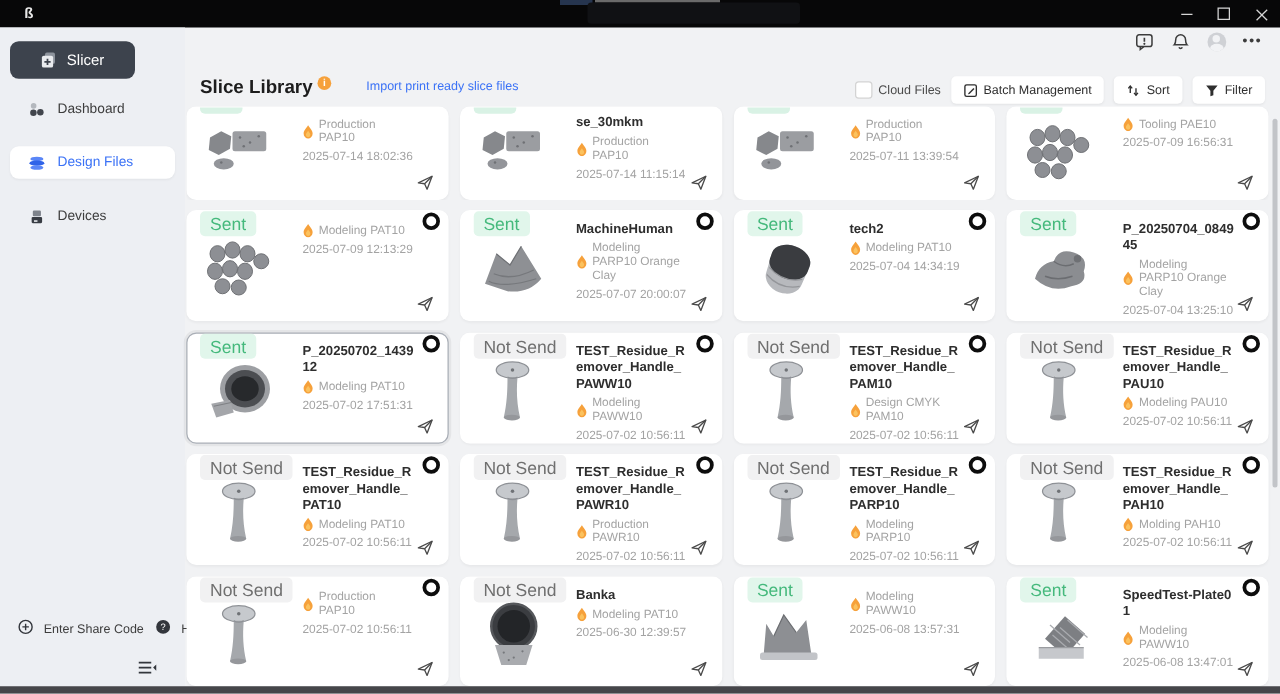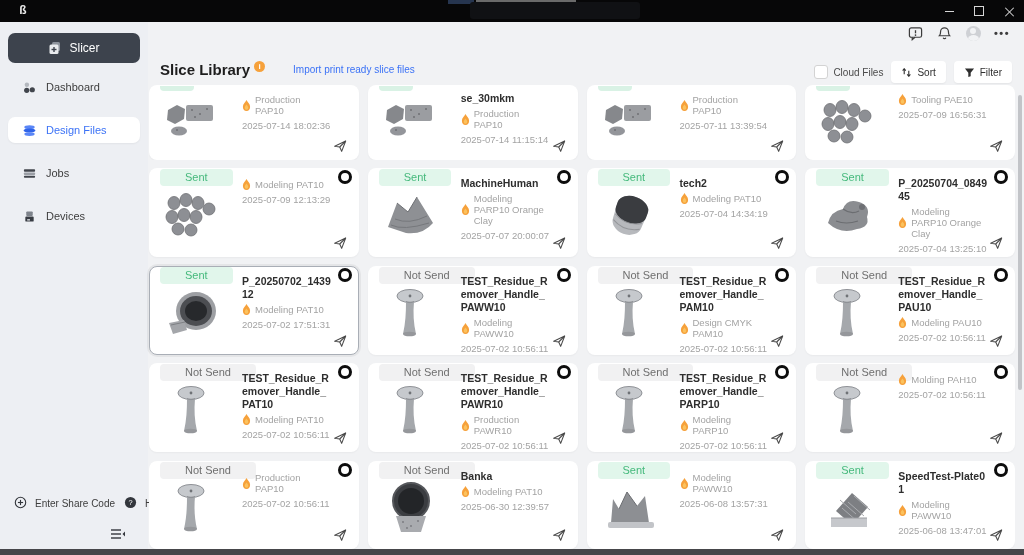--- a/index.html
+++ b/index.html
@@ -21,21 +21,21 @@
   .glyph-close:before{transform:rotate(45deg);}  .glyph-close:after{transform:rotate(-45deg);}
   
   .hdr-icons{position:absolute;top:25px;right:14px;display:flex;align-items:center;gap:13px;}
   .hic{width:16px;height:16px;display:flex;align-items:center;justify-content:center;cursor:pointer;}
   .avatar{width:15px;height:15px;border-radius:50%;background:#cfd1d5;overflow:hidden;position:relative;}
   .avatar:before{content:"";position:absolute;left:4.5px;top:2.5px;width:6px;height:6px;border-radius:50%;background:#f2f3f5;}
   .avatar:after{content:"";position:absolute;left:2px;top:9.5px;width:11px;height:8px;border-radius:50%;background:#f2f3f5;}
   .dots{letter-spacing:1.5px;font-size:11px;font-weight:bold;color:#3c3c3c;}
   
   .sidebar{position:absolute;left:0;top:22px;width:148px;bottom:6px;background:#edeff3;}
-  .app-btn{position:absolute;left:8px;top:11px;width:132px;height:30px;background:#3d434d;border-radius:7px;
+  .app-btn{position:absolute;left:8px;top:11px;width:100px;height:30px;background:#3d434d;border-radius:7px;
            display:flex;align-items:center;justify-content:center;gap:7px;color:#fff;font-size:12px;cursor:pointer;}
   .nav{position:absolute;left:8px;top:52px;width:132px;display:flex;flex-direction:column;gap:17px;}
   .nav-item{height:26px;border-radius:7px;display:flex;align-items:center;gap:10px;padding-left:14px;
             font-size:11px;color:#3d3d3d;cursor:pointer;}
   .nav-item.active{background:#ffffff;color:#3b72f6;box-shadow:0 1px 2px rgba(0,0,0,.05);}
   .nav-ic{width:14px;height:14px;display:flex;align-items:center;justify-content:center;}
   .side-footer{position:absolute;left:14px;bottom:38px;display:flex;flex-direction:row;gap:9px;}
   .foot-item{display:flex;align-items:center;gap:8px;font-size:10px;color:#3d3d3d;cursor:pointer;white-space:nowrap;}
   .collapse{position:absolute;right:22px;bottom:8px;width:16px;height:14px;cursor:pointer;}
   
@@ -52,21 +52,21 @@
         font-size:10px;color:#2f2f2f;box-shadow:0 1px 2px rgba(0,0,0,.06);cursor:pointer;}
   
   .grid{position:absolute;left:149px;right:9px;top:85px;bottom:6px;}
   .card-row{position:absolute;left:0;right:0;display:flex;gap:9px;height:89px;}
   .card-row:nth-child(1){top:0;height:75px;overflow:hidden;}
   .card-row:nth-child(2){top:83px;} .card-row:nth-child(3){top:181px;}
   .card-row:nth-child(4){top:278px;} .card-row:nth-child(5){top:376px;height:88px;overflow:hidden;}
   .card{position:relative;flex:1;background:#fff;border-radius:8px;box-shadow:0 1px 2px rgba(0,0,0,.04);
         border:1px solid transparent;cursor:pointer;}
   .card.selected{border:1px solid #a9aeb6;box-shadow:0 0 0 2px rgba(0,0,0,.05);}
-  .badge{position:absolute;top:0;left:10px;font-size:11px;padding:3px 25px;border-radius:4px;line-height:1;}
+  .badge{position:absolute;top:0;left:10px;font-size:14px;padding:3px 8px;border-radius:4px;line-height:1;}
   .badge.sent{background:#e1f6eb;color:#45b97c;}
   .badge.notsend{background:#f1f1f2;color:#6f6f6f;}
   .sliver{position:absolute;top:0;left:10px;width:34px;height:5px;border-radius:0 0 4px 4px;}
   .sliver.sent{background:#d9f2e5;}
   .ring{position:absolute;top:1px;right:6px;width:8px;height:8px;border:3.5px solid #0d0d0d;border-radius:50%;background:#fff;}
   .thumb{position:absolute;left:12px;top:16px;width:60px;height:60px;}
   .card-row:nth-child(1) .thumb{top:6px;}
   .thumb svg{width:100%;height:100%;}
   .meta{position:absolute;left:92px;right:26px;top:8px;}
   .card-row:nth-child(1) .meta{top:6px;}
@@ -150,30 +150,20 @@
             <ellipse cx="7" cy="3.4" rx="5.6" ry="2" fill="#5a86f7"></ellipse>
             <ellipse cx="7" cy="7" rx="6.4" ry="2.2" fill="#2f63e8"></ellipse>
             <ellipse cx="7" cy="10.8" rx="5.6" ry="2" fill="#5a86f7"></ellipse>
           </svg>
       </span>
       <span>Design Files</span>
     </div>
     <div class="nav-item">
       <span class="nav-ic">
         <svg viewBox="0 0 14 14" width="13" height="13">
-            <rect x="1" y="2.5" width="12" height="2.6" rx="0.8" fill="#41454c"></rect>
-            <rect x="1" y="6" width="12" height="2.6" rx="0.8" fill="#9a9ea5"></rect>
-            <rect x="1" y="9.5" width="12" height="2.2" rx="0.8" fill="#41454c"></rect>
-          </svg>
-      </span>
-      <span>Jobs</span>
-    </div>
-    <div class="nav-item">
-      <span class="nav-ic">
-        <svg viewBox="0 0 14 14" width="13" height="13">
             <rect x="3.5" y="1.5" width="7" height="5" rx="1" fill="#7e838b"></rect>
             <rect x="2.5" y="7" width="9" height="5.5" rx="1" fill="#383c43"></rect>
             <rect x="4.5" y="9.8" width="3" height="1.6" fill="#cfd2d6"></rect>
           </svg>
       </span>
       <span>Devices</span>
     </div>
   </div>
   <div class="side-footer">
     <div class="foot-item">
@@ -221,20 +211,27 @@
   <span class="import-link">Import print ready slice files</span>
 </div>
 
 <div class="toolbar">
   <span class="chk-wrap">
     <span class="chk"></span>
     <span>Cloud Files</span>
   </span>
   <span class="tbtn">
     <svg width="11" height="11" viewBox="0 0 12 12">
+        <rect x="1" y="1" width="10" height="10" rx="1.5" fill="none" stroke="#2f2f2f" stroke-width="1.2"></rect>
+        <path d="M4 8.2 L8.4 3.6 L9.4 4.6 L5 9 L3.8 9.2 Z" fill="#2f2f2f"></path>
+      </svg>
+    <span>Batch Management</span>
+  </span>
+  <span class="tbtn">
+    <svg width="11" height="11" viewBox="0 0 12 12">
         <path d="M3.5 2 L3.5 8" stroke="#2f2f2f" stroke-width="1.2" fill="none"></path>
         <path d="M1.8 4 L3.5 2 L5.2 4" stroke="#2f2f2f" stroke-width="1.2" fill="none"></path>
         <path d="M8.5 4 L8.5 10" stroke="#2f2f2f" stroke-width="1.2" fill="none"></path>
         <path d="M6.8 8 L8.5 10 L10.2 8" stroke="#2f2f2f" stroke-width="1.2" fill="none"></path>
       </svg>
     <span>Sort</span>
   </span>
   <span class="tbtn">
     <svg width="11" height="11" viewBox="0 0 12 12">
         <path d="M1 1.5 h10 L7.3 6.2 V10 L4.7 11 V6.2 Z" fill="#2f2f2f"></path>
@@ -664,20 +661,21 @@
         <span class="ring"></span>
         <div class="thumb"><svg viewBox="0 0 60 60">
             <ellipse cx="29" cy="13" rx="13" ry="6.5" fill="#c6c9cd"></ellipse>
             <ellipse cx="29" cy="13" rx="13" ry="6.5" fill="none" stroke="#8e9196"></ellipse>
             <circle cx="29" cy="13" r="1.4" fill="#6f7276"></circle>
             <path d="M25 18.5 C25 30 24.5 40 22 51 L35 51 C32.5 40 32 30 33 18.5 Z" fill="#a5a8ac"></path>
             <path d="M25 18.5 C27 20 31 20 33 18.5" fill="none" stroke="#8e9196"></path>
             <ellipse cx="28.5" cy="51" rx="6.5" ry="2.3" fill="#95979b"></ellipse>
           </svg></div>
         <div class="meta">
+          <div class="card-title">TEST_Residue_Remover_Handle_PAH10</div>
           <div class="mat-row">
             <svg viewBox="0 0 10 12">
               <path d="M5 0 C3.6 2.6 1 4.4 1 7.4 a4 4.6 0 0 0 8 0 C9 4.4 6.4 2.6 5 0 Z" fill="#f6a13b"></path>
               <path d="M5 5 C4.3 6.4 3 7.2 3 8.6 a2 2.2 0 0 0 4 0 C7 7.2 5.7 6.4 5 5 Z" fill="#fbc25e"></path>
             </svg>
             <span class="mat-text">Molding PAH10</span>
           </div>
           <div class="date">2025-07-02 10:56:11</div>
         </div>
         <span class="send"><svg viewBox="0 0 24 24" fill="none" stroke="#4a4a4a" stroke-width="1.6" stroke-linejoin="round">

